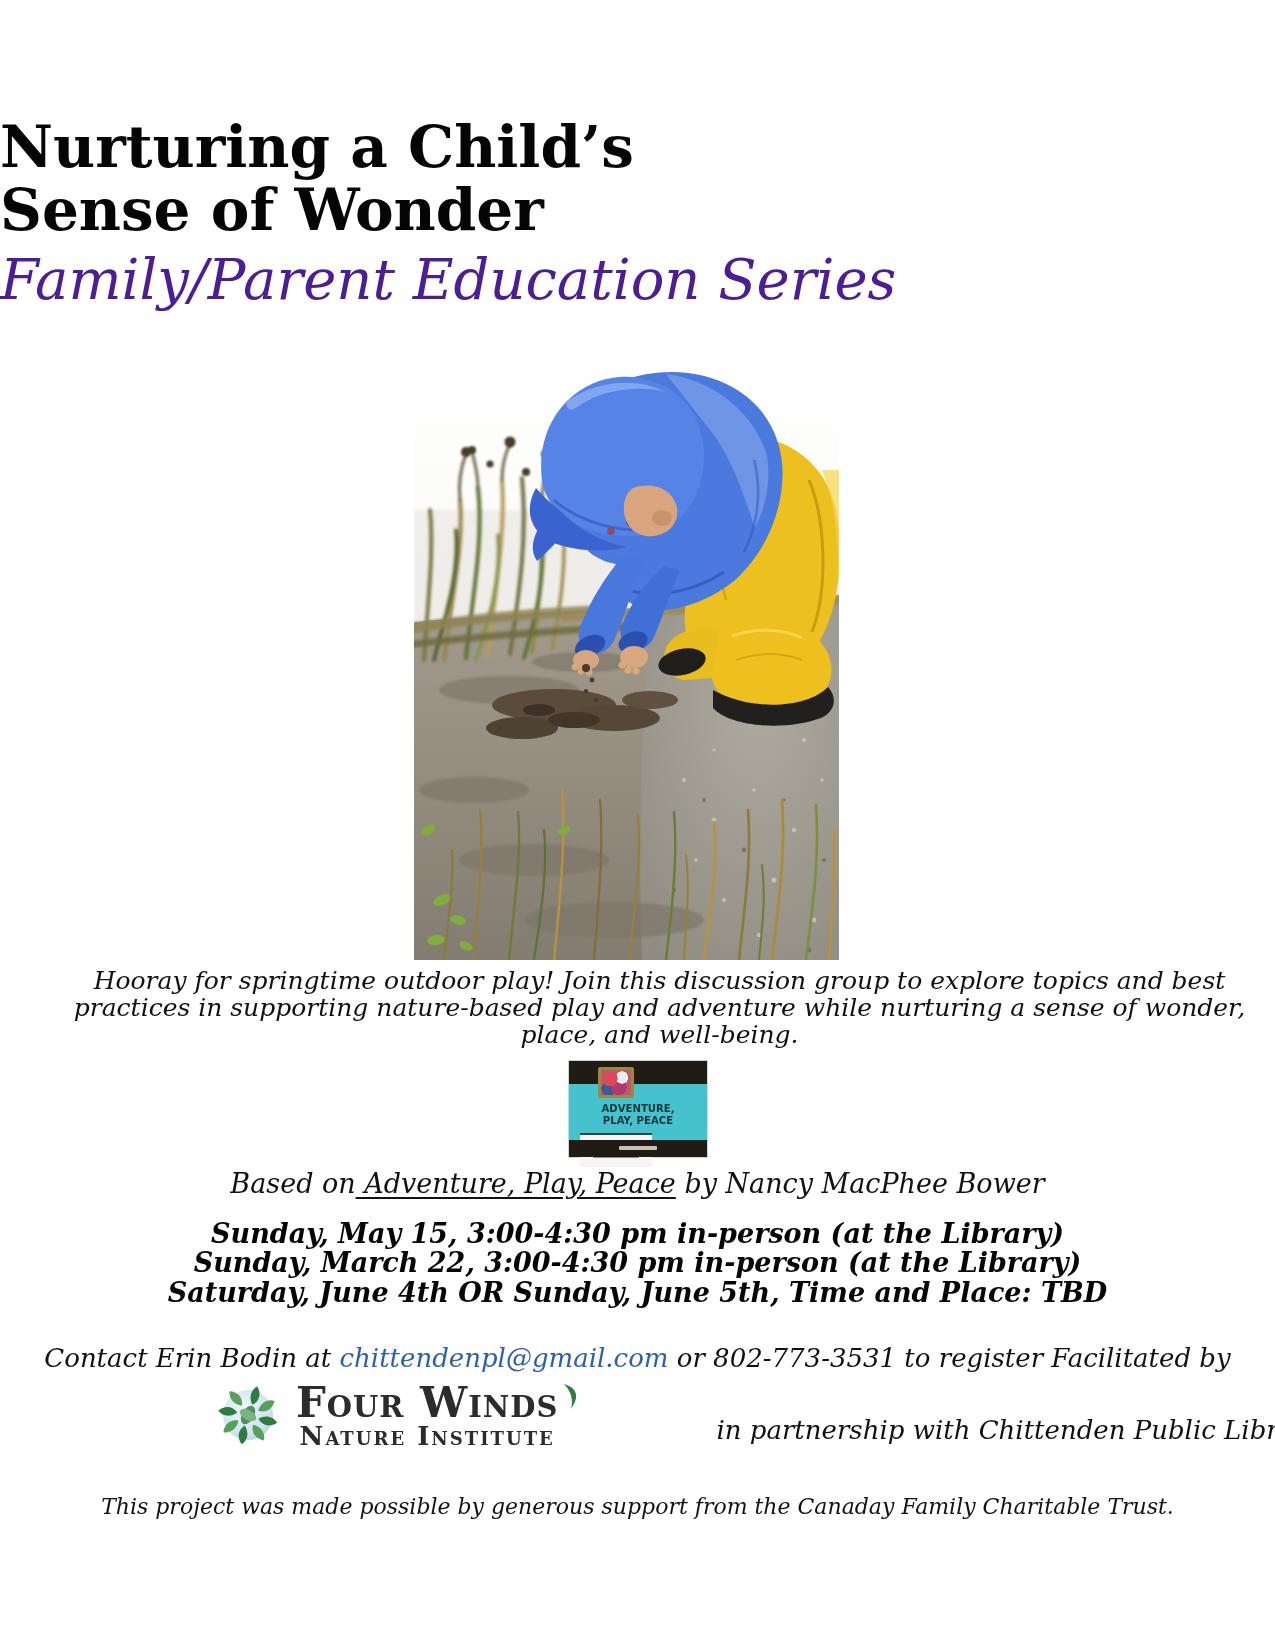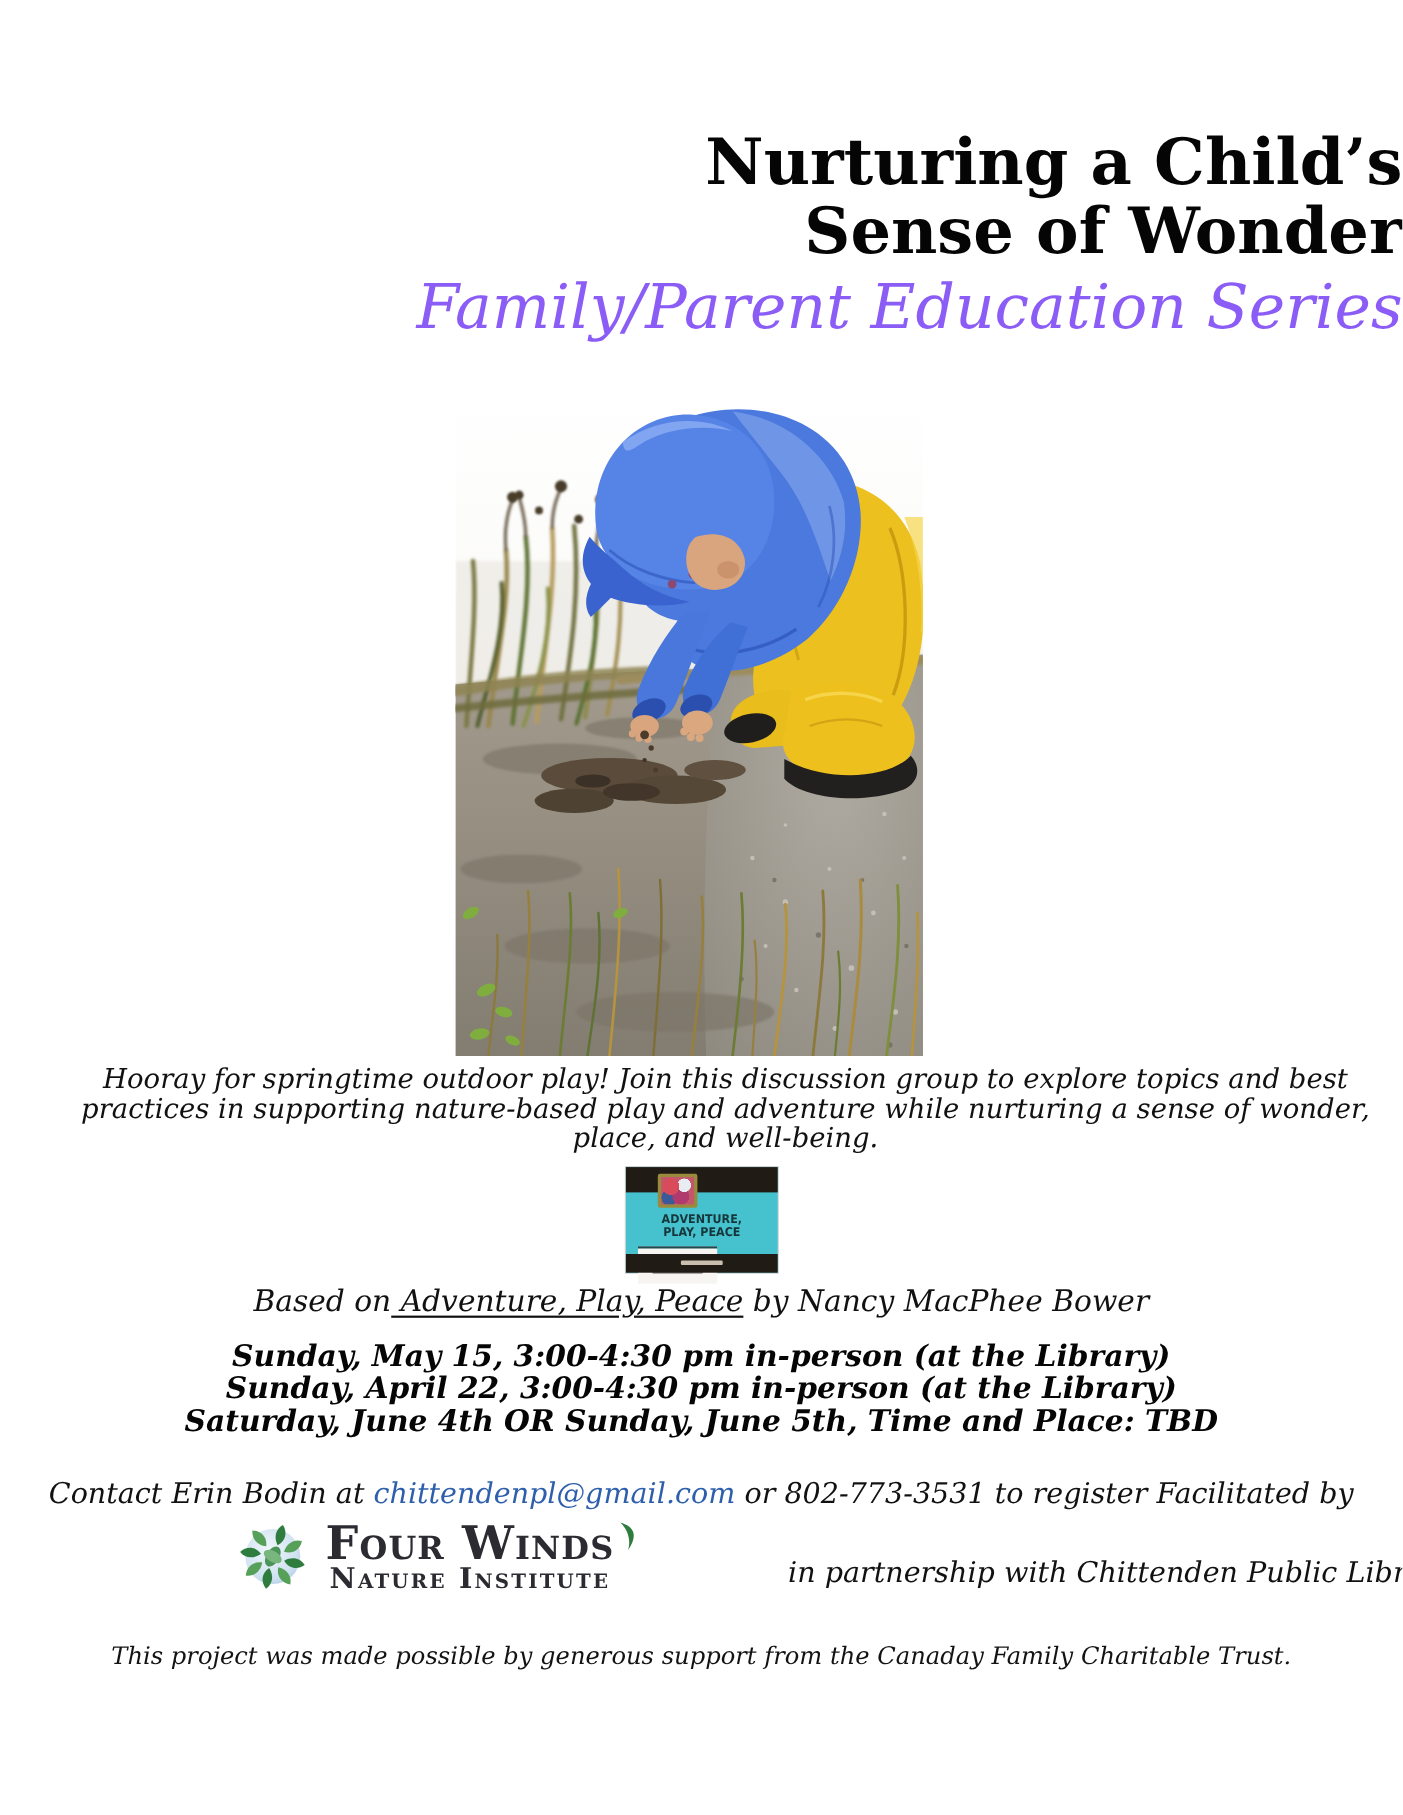--- a/index.html
+++ b/index.html
@@ -5,28 +5,28 @@
   html,body{margin:0;padding:0;background:#ffffff;}
   .page{
     position:relative;
     width:1275px;height:1650px;
     margin:0 auto;
     background:#ffffff;
     font-family:"DejaVu Serif", serif;
     color:#0a0a0a;
     overflow:hidden;
   }
-  .title-block{padding-top:116px;text-align:right;}
+  .title-block{padding-top:116px;text-align:left;}
   .title-line{
     font-size:58px;font-weight:bold;line-height:1.09;
     letter-spacing:0px;color:#050505;
   }
   .subtitle{
     font-size:56px;font-style:italic;font-weight:normal;
-    line-height:1.2;margin-top:4px;color:#8b5cf6;
+    line-height:1.2;margin-top:4px;color:#4c1d95;
   }
   .photo-wrap{width:425px;height:600px;margin:46px auto 0 auto;position:relative;left:-11px;}
   .photo-wrap svg{display:block;}
   .intro{
     margin-top:7px;text-align:center;font-style:italic;
     font-size:25px;line-height:27px;color:#111;padding-left:44px;
   }
   .book-cover{
     width:94px;height:96px;margin:13px auto 0 auto;position:relative;
     background:#45c2cd;box-shadow:0 0 0 1px #cfd4d4;padding-left:44px;
@@ -315,21 +315,21 @@
       <div class="bc-author-bar"></div>
     </div>
   </div>
 
   <div class="based-on">
     <span>Based on</span><span class="book-title"> Adventure, Play, Peace</span><span> by Nancy MacPhee Bower</span>
   </div>
 
   <div class="sessions">
     <div>Sunday, May 15, 3:00-4:30 pm in-person (at the Library)</div>
-    <div>Sunday, April 22, 3:00-4:30 pm in-person (at the Library)</div>
+    <div>Sunday, March 22, 3:00-4:30 pm in-person (at the Library)</div>
     <div>Saturday, June 4th OR Sunday, June 5th, Time and Place: TBD</div>
   </div>
 
   <div class="contact-line">
     <span>Contact Erin Bodin at </span><a href="#">chittendenpl@gmail.com</a><span> or 802-773-3531 to register Facilitated by</span>
   </div>
 
   <div class="logo-row">
     <svg class="fw-icon" viewBox="0 0 64 64" xmlns="http://www.w3.org/2000/svg">
       <defs>

